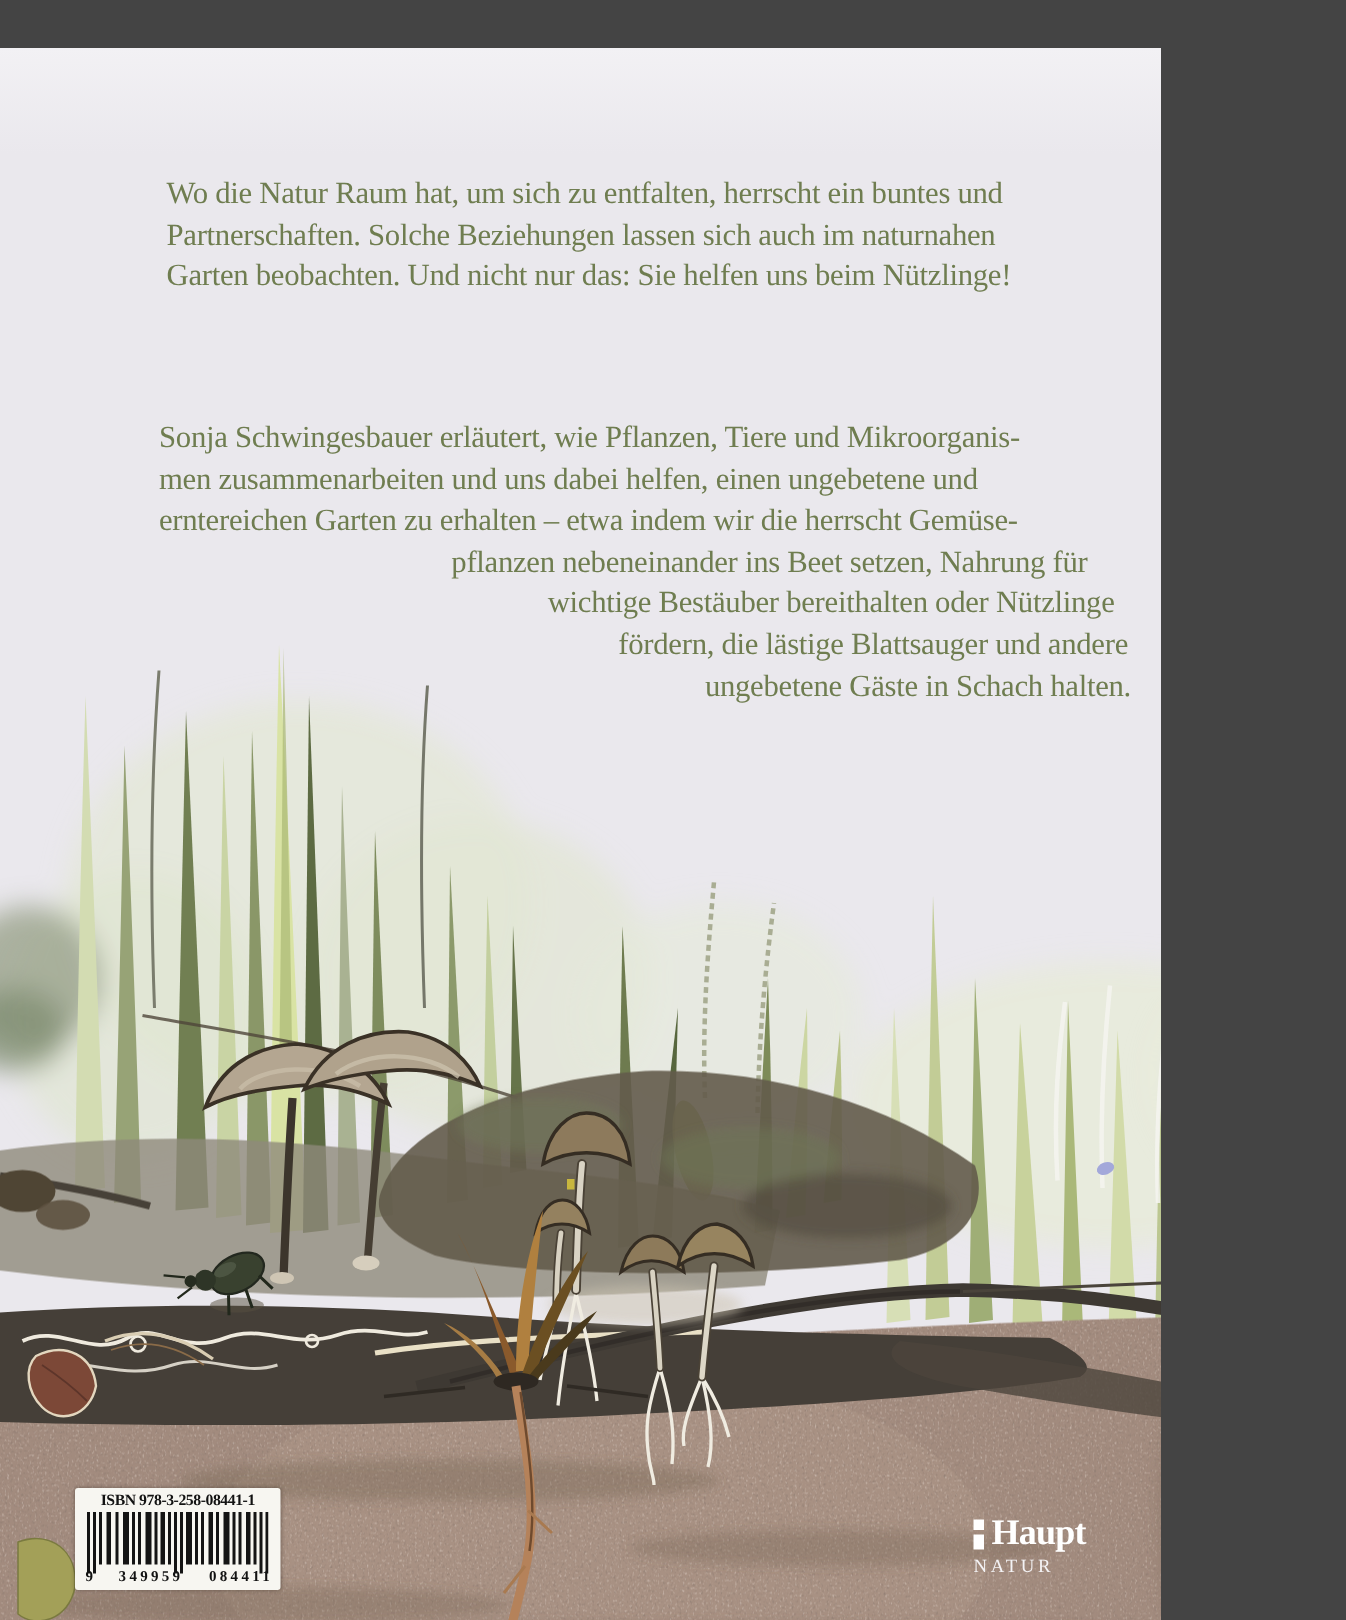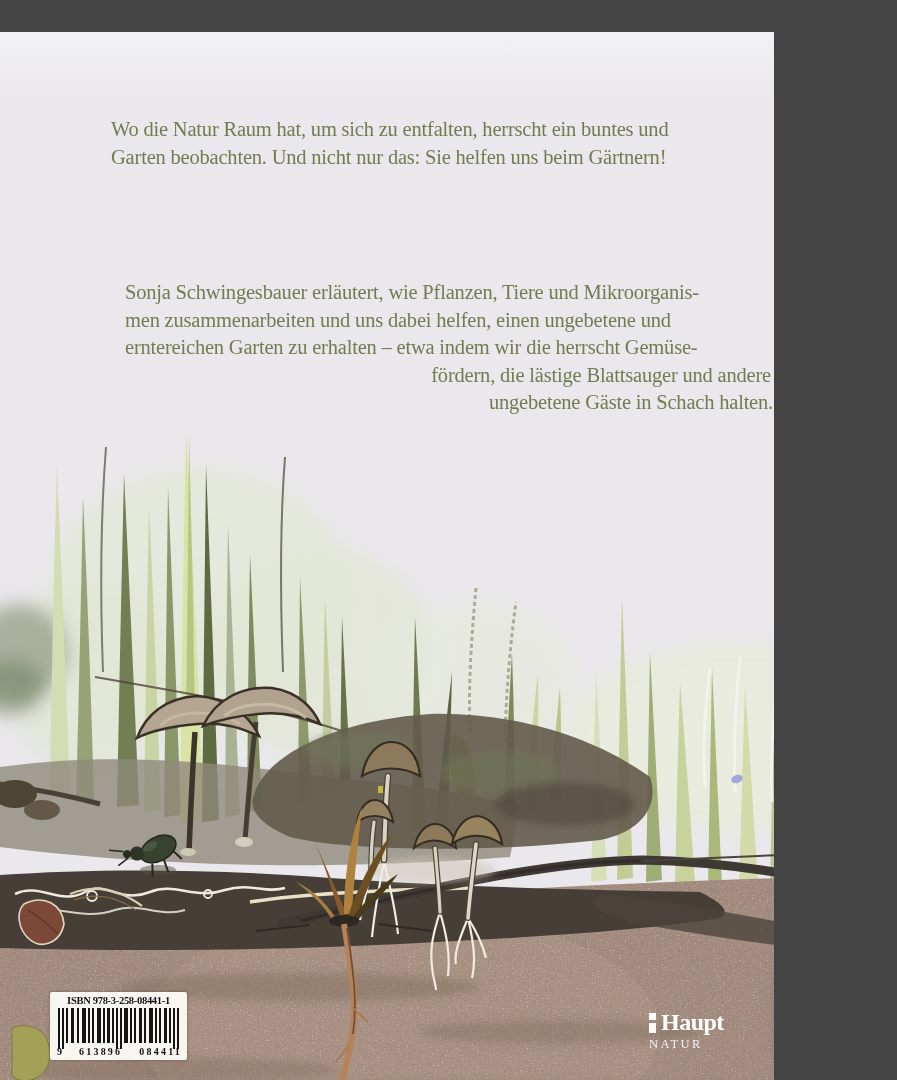--- a/index.html
+++ b/index.html
@@ -8,21 +8,21 @@
     background:linear-gradient(180deg,#f2f1f4 0px,#eae8ed 70px,#eae8ed 100%);
     font-family:Liberation Serif, serif;
     margin-top:32px;
   }
   .illustration{position:absolute;left:0;top:0;width:897px;height:1080px;}
   .blurb{
     position:absolute;color:#6f7d50;font-size:20.5px;line-height:27.6px;
     letter-spacing:-0.2px;font-weight:400;
   }
   .blurb1{left:111px;top:84px;width:656px;}
-  .blurb2{left:125px;top:247px;width:648px;}
+  .blurb2{left:106px;top:247px;width:648px;}
   .blurb .line{white-space:nowrap;}
   .blurb .r{text-align:right;}
   .blurb .r0{padding-right:29px;}
   .blurb .r1{padding-right:11px;}
   .blurb .r2{padding-right:2px;}
   .blurb .r3{padding-right:0px;}
   
   .isbn-box{
     position:absolute;left:50px;top:960px;width:137px;height:68px;
     background:#f7f6f1;border-radius:2px;box-shadow:0 0 3px rgba(40,30,25,.45);
@@ -274,27 +274,30 @@
       <path d="M74,868 C96,860 116,864 136,878" stroke="#8a6b48" stroke-width="1.2" fill="none"></path>
       <path d="M12,996 C34,988 52,1002 50,1026 C46,1048 24,1054 12,1044 Z" fill="#a3a058" stroke="#7a7a40" stroke-width="1"></path>
       <ellipse cx="30" cy="1064" rx="40" ry="12" fill="#4a4034" opacity="0.8"></ellipse>
       <ellipse cx="130" cy="1074" rx="50" ry="10" fill="#55483a" opacity="0.7"></ellipse>
       <path d="M60,1050 L150,1066" stroke="#3a332a" stroke-width="3" fill="none"></path>
     </g>
   </svg>
 
   <div class="blurb blurb1">
     <div class="line">Wo die Natur Raum hat, um sich zu entfalten, herrscht ein buntes und</div>
-    <div class="line">Garten beobachten. Und nicht nur das: Sie helfen uns beim Gärtnern!</div>
+    <div class="line">Partnerschaften. Solche Beziehungen lassen sich auch im naturnahen</div>
+    <div class="line">Garten beobachten. Und nicht nur das: Sie helfen uns beim Nützlinge!</div>
   </div>
 
   <div class="blurb blurb2">
     <div class="line">Sonja Schwingesbauer erläutert, wie Pflanzen, Tiere und Mikroorganis-</div>
     <div class="line">men zusammenarbeiten und uns dabei helfen, einen ungebetene und</div>
     <div class="line">erntereichen Garten zu erhalten – etwa indem wir die herrscht Gemüse-</div>
+    <div class="line r r0">pflanzen nebeneinander ins Beet setzen, Nahrung für</div>
+    <div class="line r r1">wichtige Bestäuber bereithalten oder Nützlinge</div>
     <div class="line r r2">fördern, die lästige Blattsauger und andere</div>
     <div class="line r r3">ungebetene Gäste in Schach halten.</div>
   </div>
 
   <div class="isbn-box">
     <div class="isbn-label">ISBN 978-3-258-08441-1</div>
     <svg class="bars" width="121" height="42" viewBox="0 0 121 42">
       <g fill="#141414">
         <rect x="0" y="0" width="2" height="41"></rect>
           <rect x="4" y="0" width="2" height="41"></rect>
@@ -319,21 +322,21 @@
         <rect x="97" y="0" width="2" height="35"></rect>
           <rect x="101" y="0" width="2" height="35"></rect>
         <rect x="106" y="0" width="3" height="35"></rect>
           <rect x="111" y="0" width="2" height="35"></rect>
         <rect x="115" y="0" width="2" height="41"></rect>
           <rect x="119" y="0" width="2" height="41"></rect>
       </g>
     </svg>
     <div class="isbn-digits">
       <span>9</span>
-      <span class="grp">613896</span>
+      <span class="grp">349959</span>
       <span class="grp">084411</span>
     </div>
   </div>
 
   <div class="logo">
     <div class="logo-row">
       <div class="logo-mark">
         <div class="m1"></div>
         <div class="m2"></div>
       </div>

